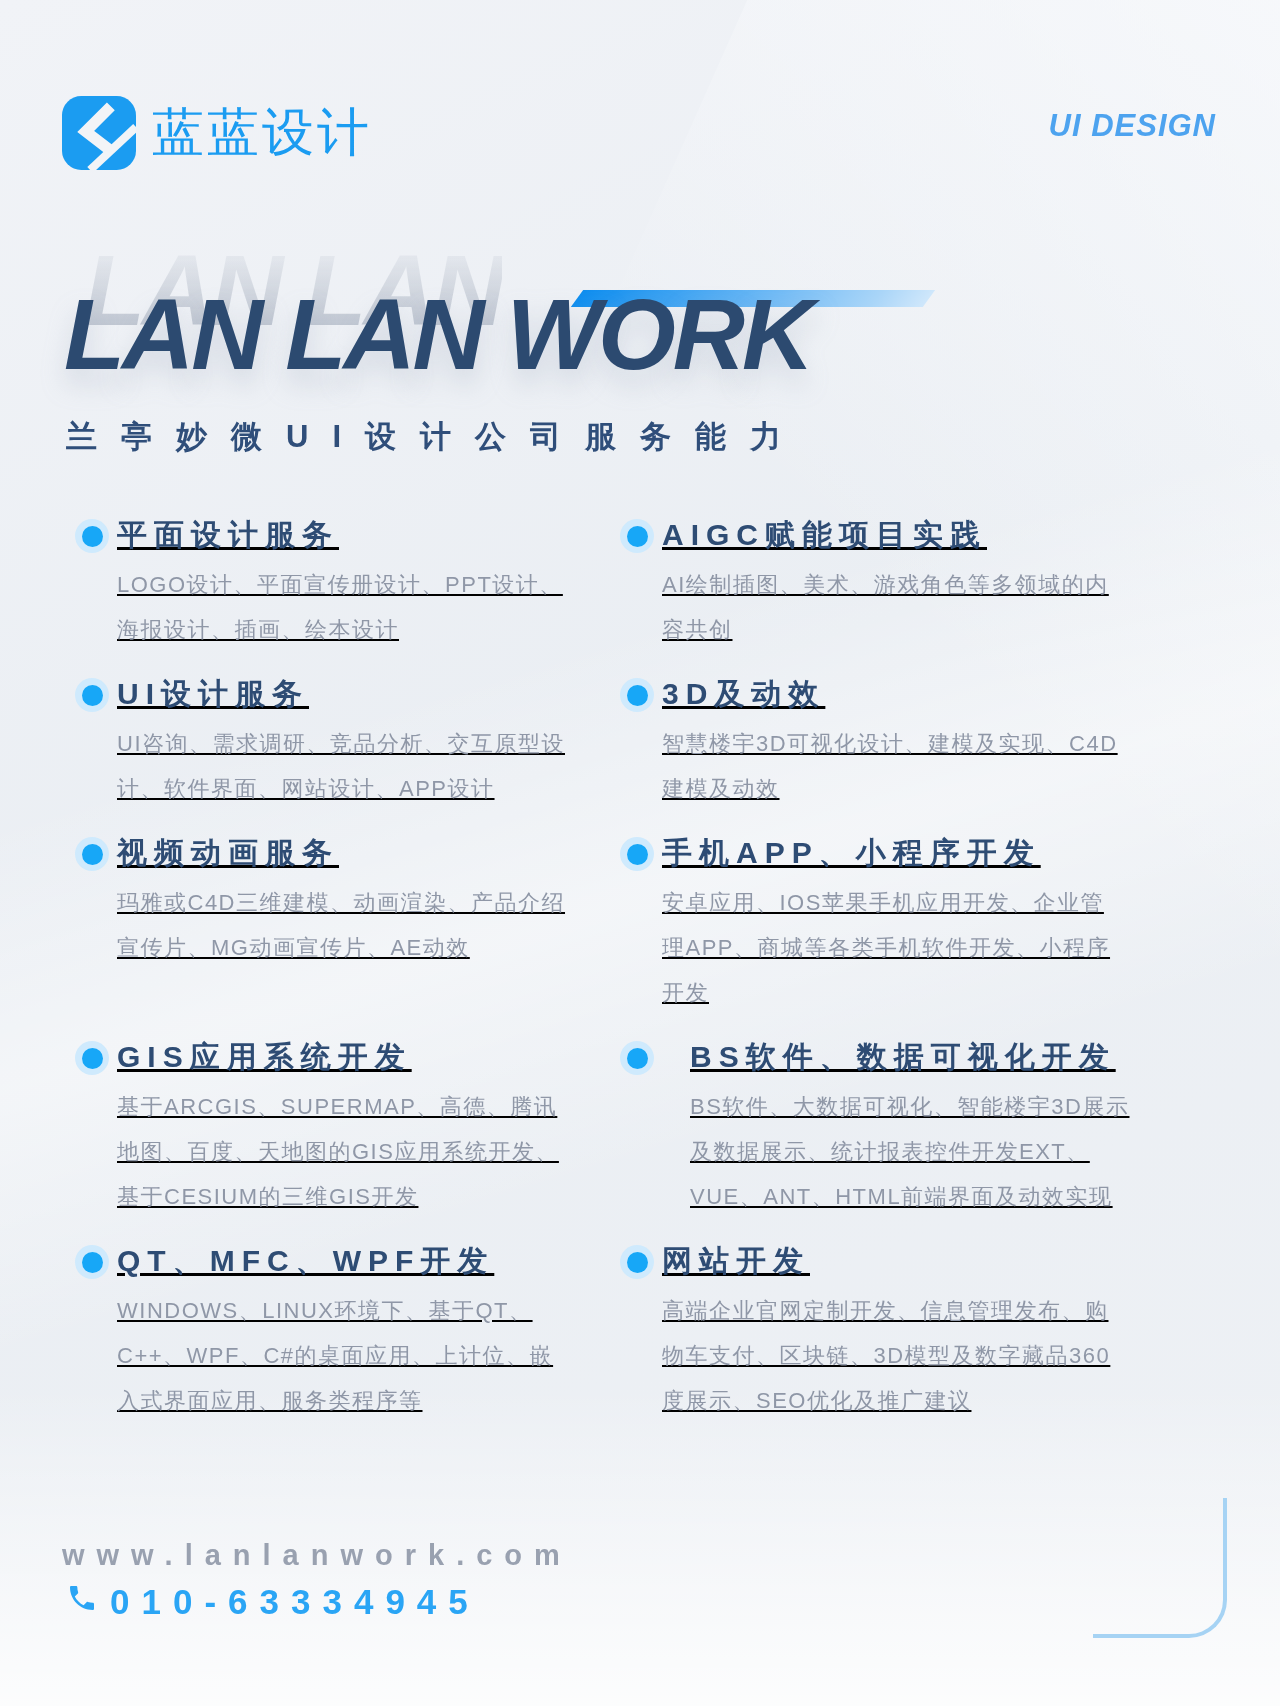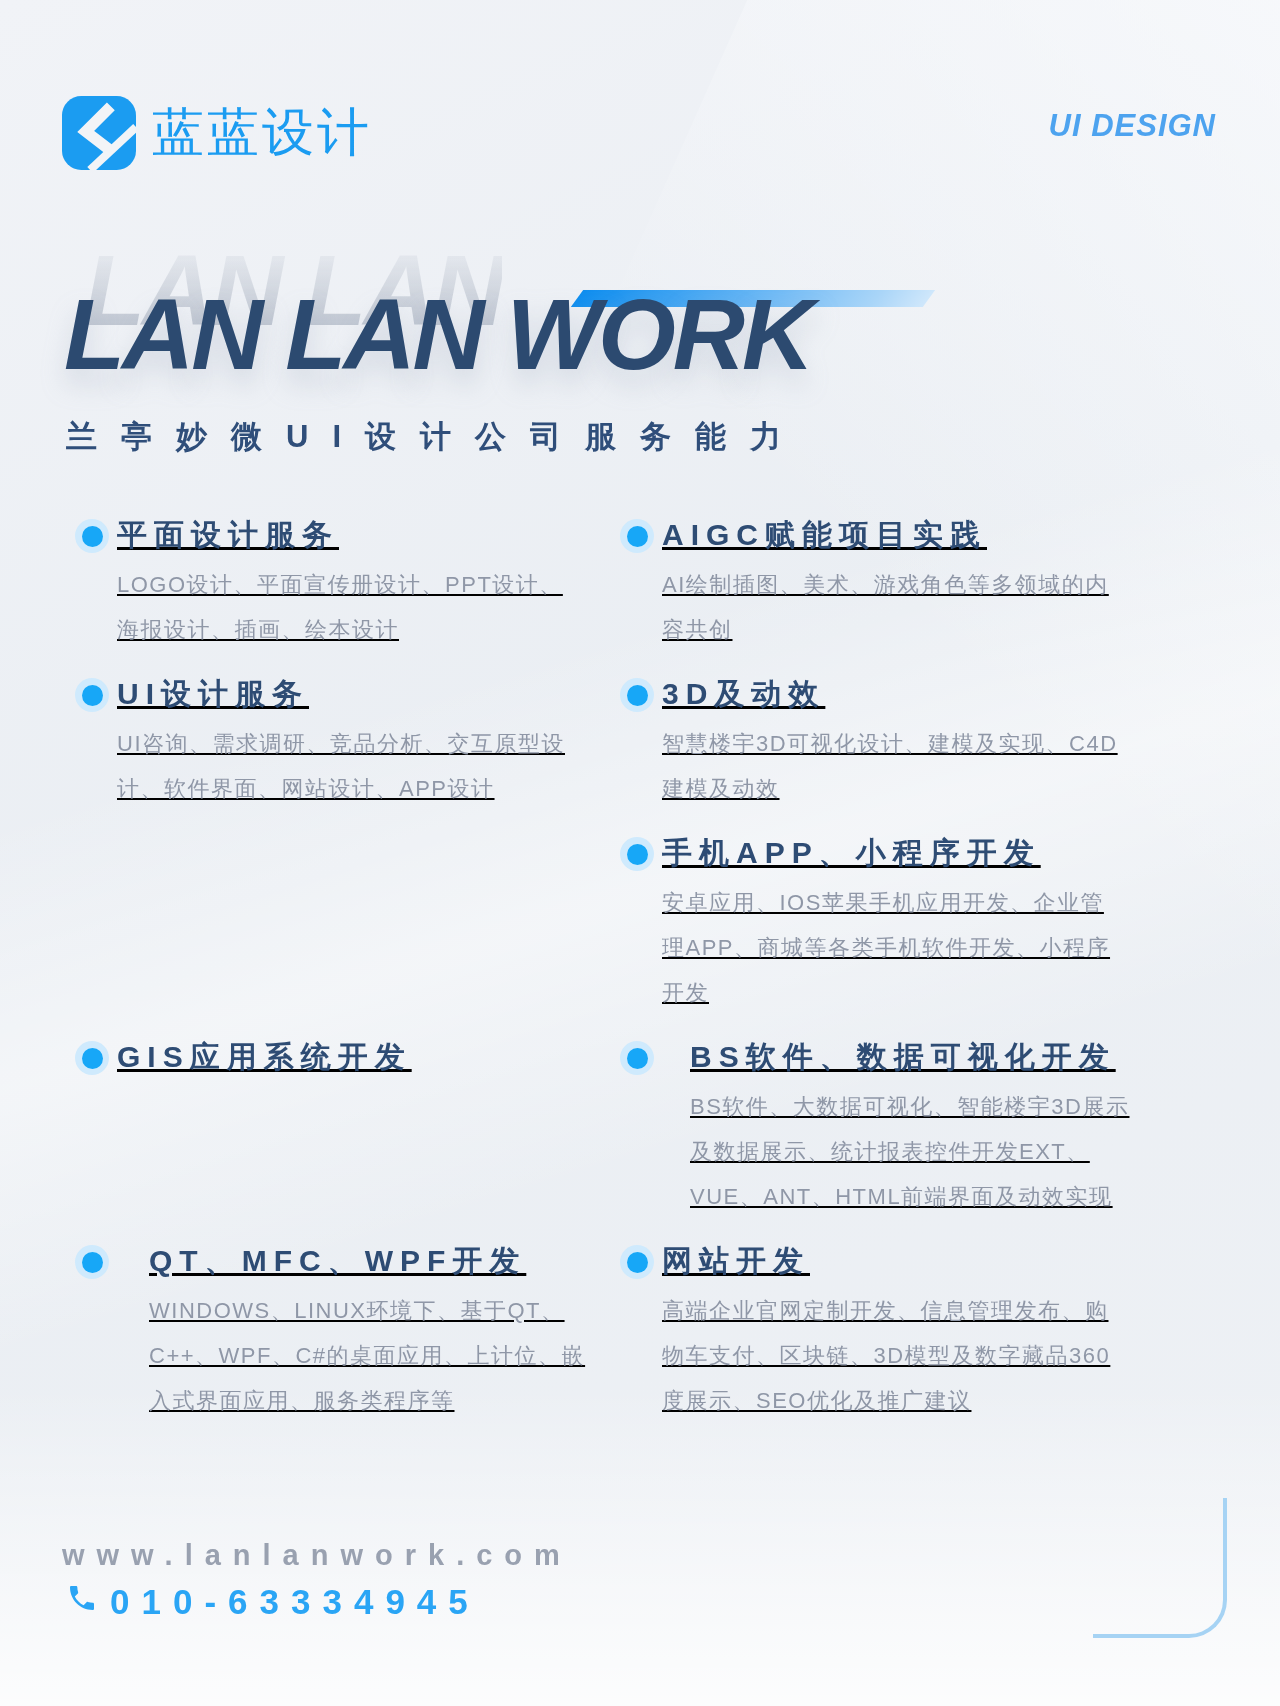--- a/index.html
+++ b/index.html
@@ -125,47 +125,57 @@
       </div>
       <div class="service" style="grid-area: 2 / 2;">
         <span class="bullet">
           <span class="dot"></span>
         </span>
         <div class="service-body">
           <h3 class="service-title">3D及动效</h3>
           <p class="service-desc">智慧楼宇3D可视化设计、建模及实现、C4D建模及动效</p>
         </div>
       </div>
+      <div class="service" style="grid-area: 3 / 1;">
+        <span class="bullet">
+          <span class="dot"></span>
+        </span>
+        <div class="service-body">
+          <h3 class="service-title">视频动画服务</h3>
+          <p class="service-desc">玛雅或C4D三维建模、动画渲染、产品介绍宣传片、MG动画宣传片、AE动效</p>
+        </div>
+      </div>
       <div class="service" style="grid-area: 3 / 2;">
         <span class="bullet">
           <span class="dot"></span>
         </span>
         <div class="service-body">
           <h3 class="service-title">手机APP、小程序开发</h3>
           <p class="service-desc">安卓应用、IOS苹果手机应用开发、企业管理APP、商城等各类手机软件开发、小程序开发</p>
         </div>
       </div>
       <div class="service" style="grid-area: 4 / 1;">
         <span class="bullet">
           <span class="dot"></span>
         </span>
         <div class="service-body">
           <h3 class="service-title">GIS应用系统开发</h3>
+          <p class="service-desc">基于ARCGIS、SUPERMAP、高德、腾讯地图、百度、天地图的GIS应用系统开发、基于CESIUM的三维GIS开发</p>
         </div>
       </div>
       <div class="service" style="grid-area: 4 / 2; gap: 28px;">
         <span class="bullet">
           <span class="dot"></span>
         </span>
         <div class="service-body">
           <h3 class="service-title">BS软件、数据可视化开发</h3>
           <p class="service-desc">BS软件、大数据可视化、智能楼宇3D展示及数据展示、统计报表控件开发EXT、VUE、ANT、HTML前端界面及动效实现</p>
         </div>
       </div>
-      <div class="service" style="grid-area: 5 / 1; gap: 32px;">
+      <div class="service" style="grid-area: 5 / 1;">
         <span class="bullet">
           <span class="dot"></span>
         </span>
         <div class="service-body">
           <h3 class="service-title">QT、MFC、WPF开发</h3>
           <p class="service-desc">WINDOWS、LINUX环境下、基于QT、C++、WPF、C#的桌面应用、上计位、嵌入式界面应用、服务类程序等</p>
         </div>
       </div>
       <div class="service" style="grid-area: 5 / 2;">
         <span class="bullet">

